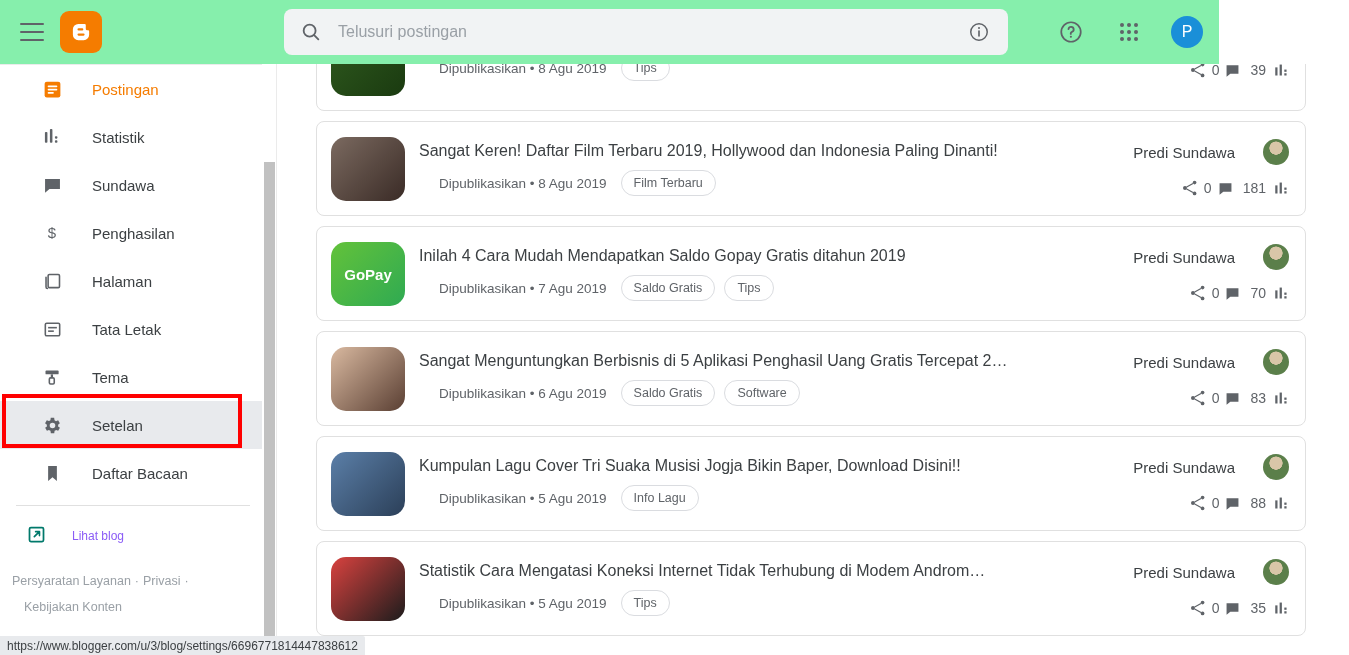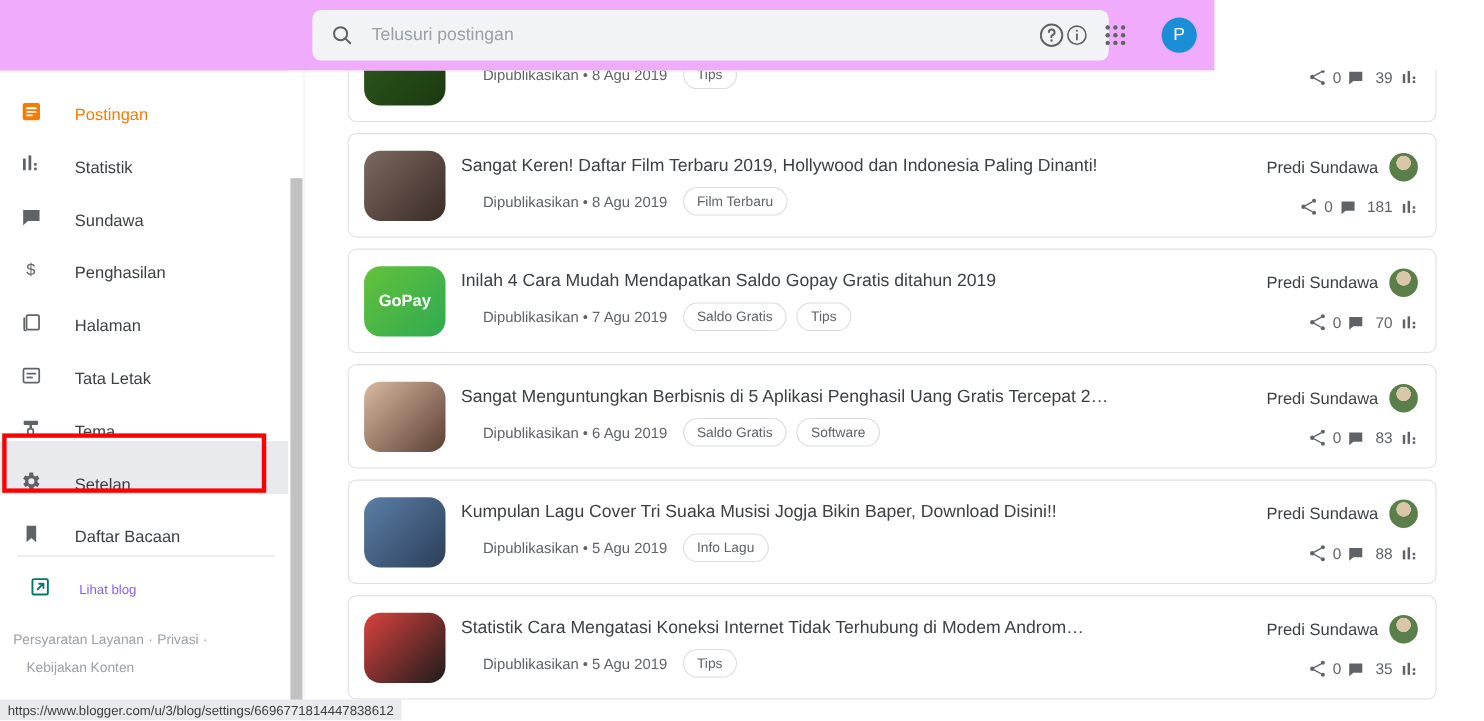--- a/index.html
+++ b/index.html
@@ -9,24 +9,23 @@
     overflow: hidden;
     background: #ffffff;
     font-family: "Liberation Sans", sans-serif;
     -webkit-font-smoothing: antialiased;
   }
 
   #app { position: relative; width: 1349px; height: 655px; background: #fff; }
 
   
   .topbar {
-    position: absolute; top: 0; left: 0; width: 1104px; height: 64px;
-    background: #f0abfc; display: flex; align-items: center;
+    position: absolute; top: 0; left: 0; width: 1219px; height: 64px;
+    background: #86efac; display: flex; align-items: center;
     z-index: 30;
-    justify-content: center;
   }
   .hamburger {
     width: 24px; height: 18px; margin-left: 20px; margin-right: 12px;
     display: flex; flex-direction: column; justify-content: space-between;
     cursor: pointer;
   }
   .hamburger span { display: block; height: 2px; width: 100%; background: #5f6368; border-radius: 1px; }
 
   .blogger-logo {
     width: 42px; height: 42px; background: #f57c00; border-radius: 9px;
@@ -58,22 +57,22 @@
   }
   .grid-dots { display:grid; grid-template-columns: repeat(3,4px); grid-gap: 3px; }
   .grid-dots i { width:4px; height:4px; background:#5f6368; border-radius:50%; display:block; }
 
   
   .sidebar {
     position: absolute; left: 0; top: 64px; width: 266px; height: 591px;
     background: #fff; border-top: 1px solid #ebebeb; overflow: hidden;
   }
   .nav-item {
-    display: flex; align-items: flex-end; height: 48px;
-    padding-left: 16px; cursor: pointer; position: relative;
+    display: flex; align-items: center; height: 48px;
+    padding-left: 40px; cursor: pointer; position: relative;
   }
   .nav-item .nav-icon { width: 24px; height: 24px; flex: none; display:flex; align-items:center; justify-content:center; }
   .nav-item .nav-label {
     margin-left: 28px; font-size: 15px; color: #3c4043;
     font-family: "Liberation Sans", sans-serif; white-space: nowrap;
   }
   .nav-item.active .nav-label { color: #f57c00; }
   .nav-item.selected { background: #e8eaed; }
 
   .sidebar-divider { height:1px; background:#e0e0e0; margin: 8px 16px 8px 16px; }
@@ -129,21 +128,21 @@
     border: 1px solid #dadce0; border-radius: 14px; height: 26px;
     padding: 0 12px; display:flex; align-items:center;
     font-size: 12.5px; color: #5f6368; font-family:"Liberation Sans", sans-serif;
     white-space: nowrap; cursor: pointer;
   }
 
   .post-right {
     flex: none; width: 190px; display:flex; flex-direction:column;
     align-items:flex-end; justify-content:center; padding-right: 2px;
   }
-  .author-row { display:flex; align-items:center; gap:10px; margin-bottom: 13px; }
+  .author-row { display:flex; align-items:center; gap:28px; margin-bottom: 13px; }
   .author-name { font-size: 15px; color:#3c4043; font-family:"Liberation Sans", sans-serif; white-space:nowrap; }
   .author-av { width: 26px; height:26px; border-radius:50%; overflow:hidden; background:#c8d6c0; flex:none; position:relative; }
   .stats-row { display:flex; align-items:center; gap: 0px; }
   .stat-ico { width: 28px; display:flex; align-items:center; justify-content:center; cursor:pointer; }
   .stat-num { font-size: 14px; color:#5f6368; font-family:"Liberation Sans", sans-serif; }
   .cmt-ico { margin-left: 6px; margin-right: 10px; display:flex; align-items:center; }
   .chart-ico { margin-left: 8px; display:flex; align-items:center; cursor:pointer; }
 
   
   .post-card.partial { }

